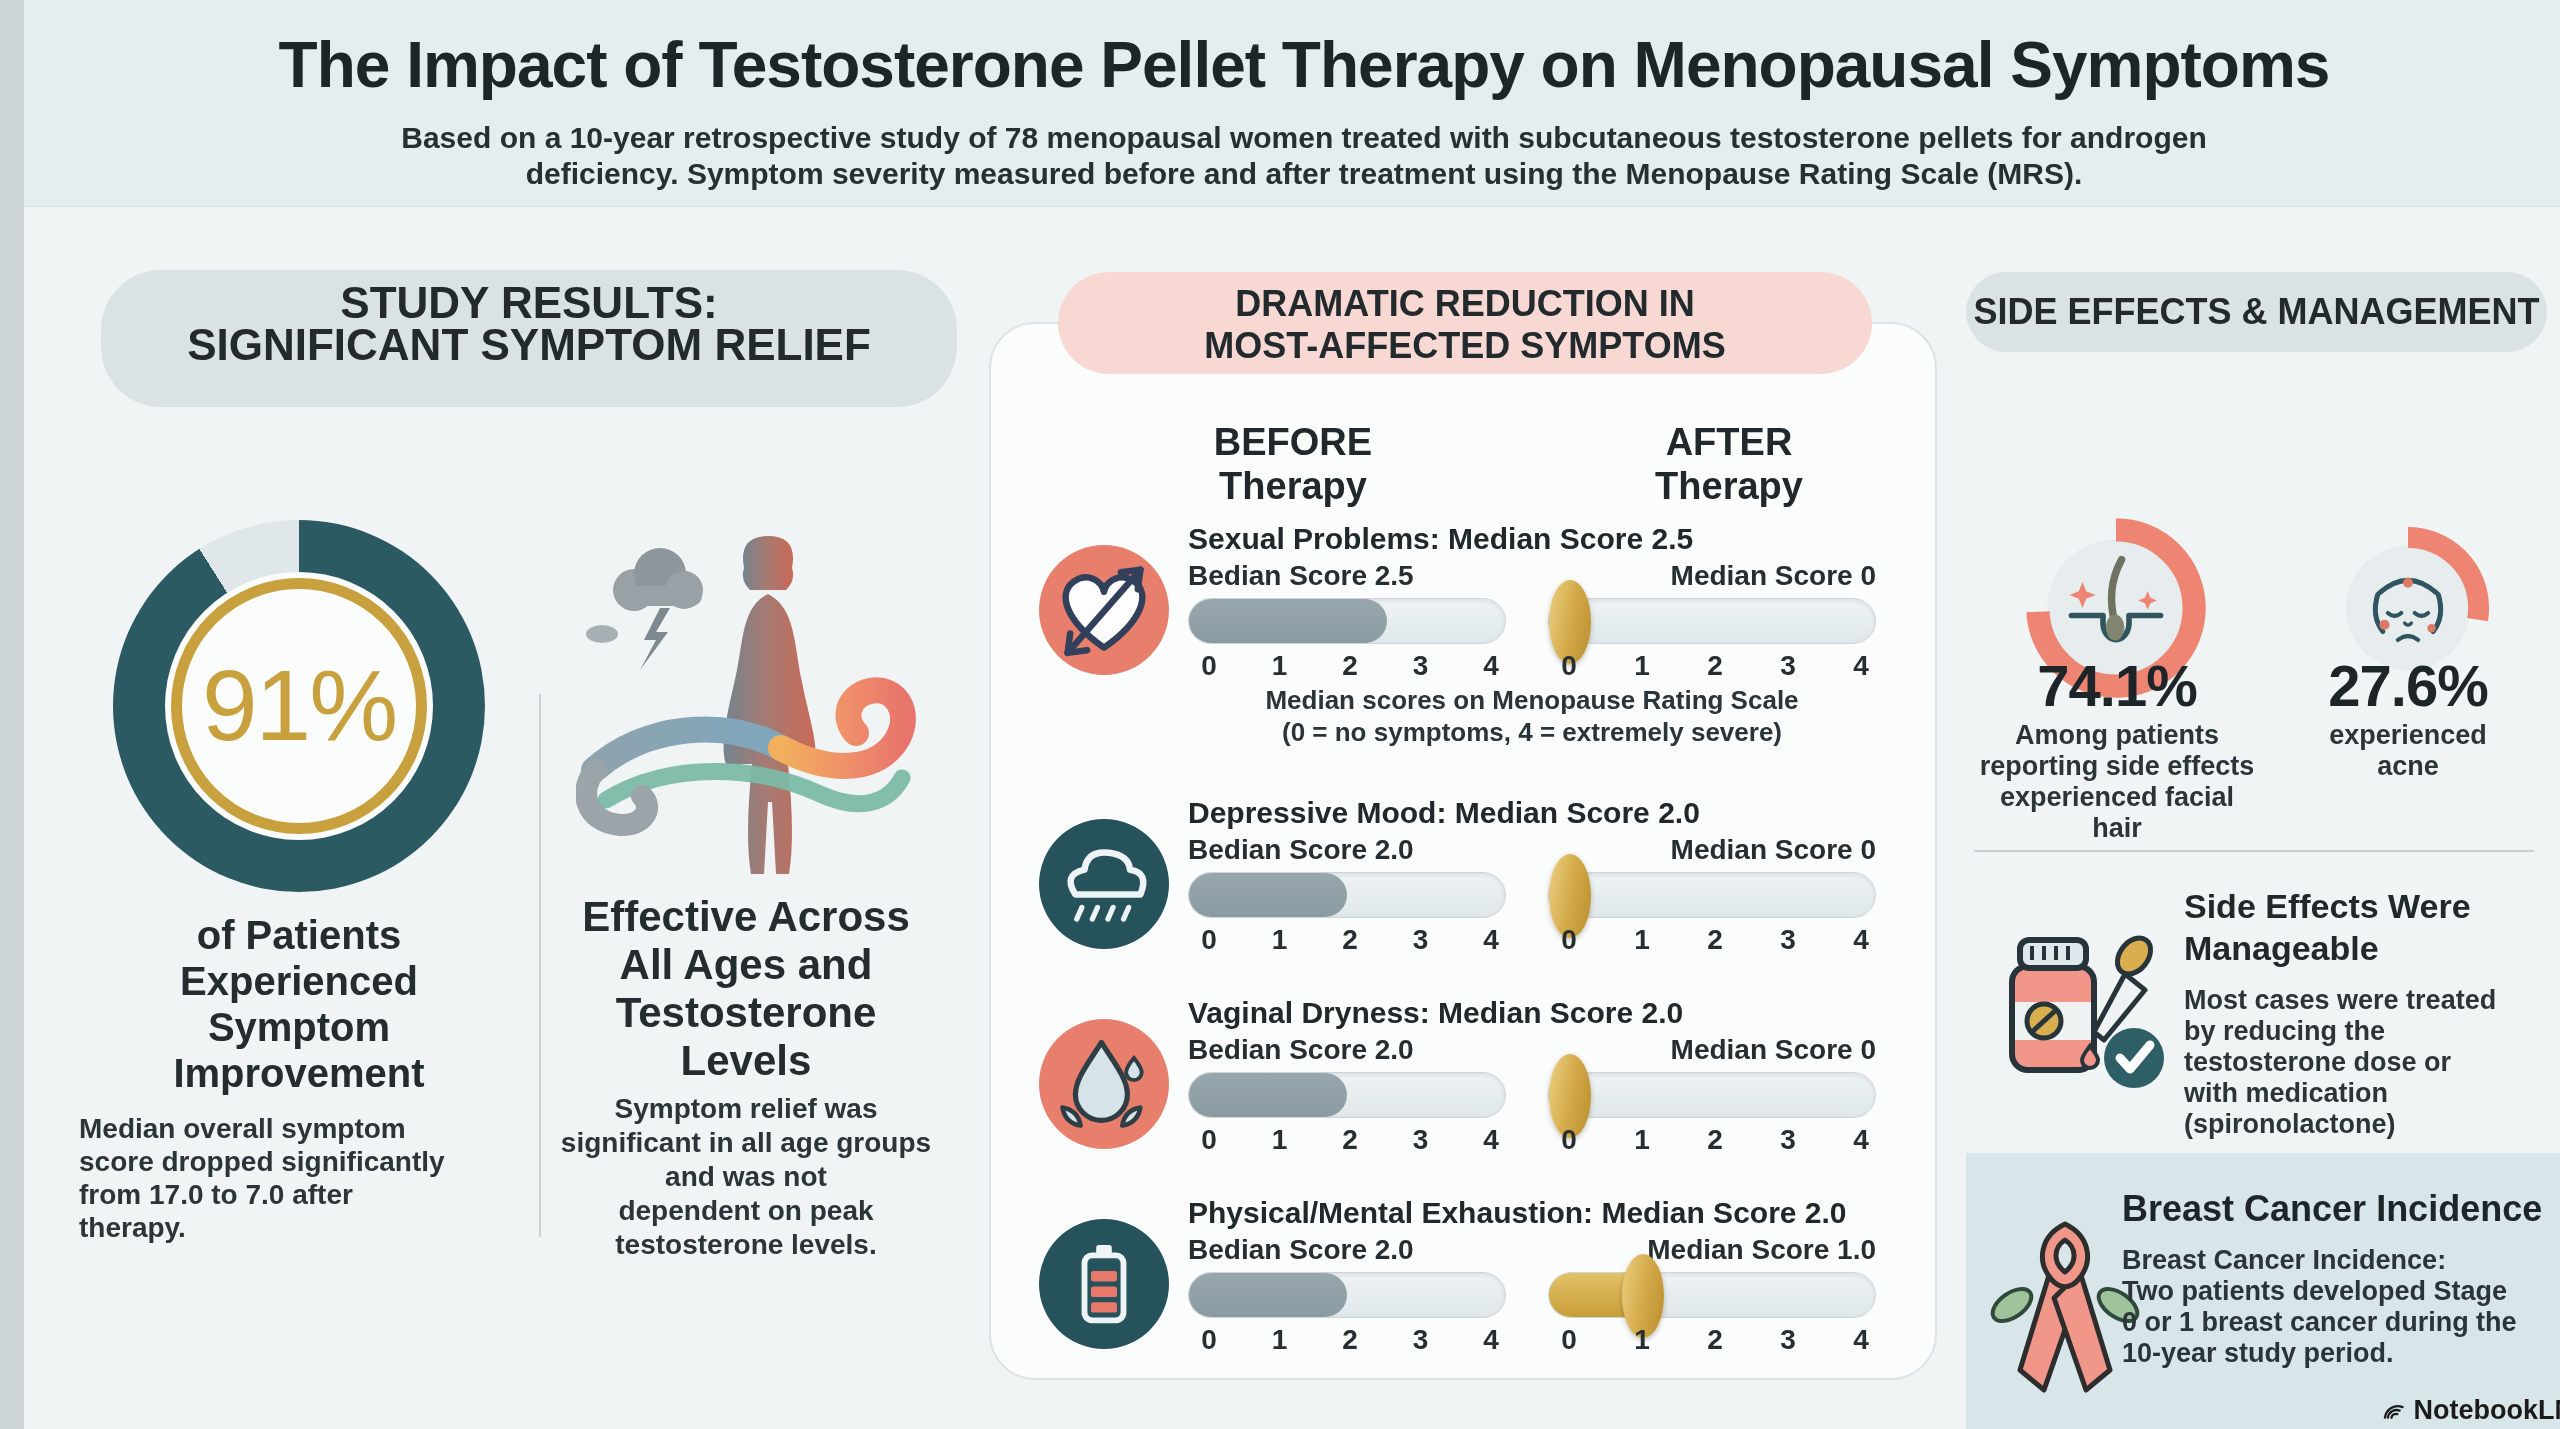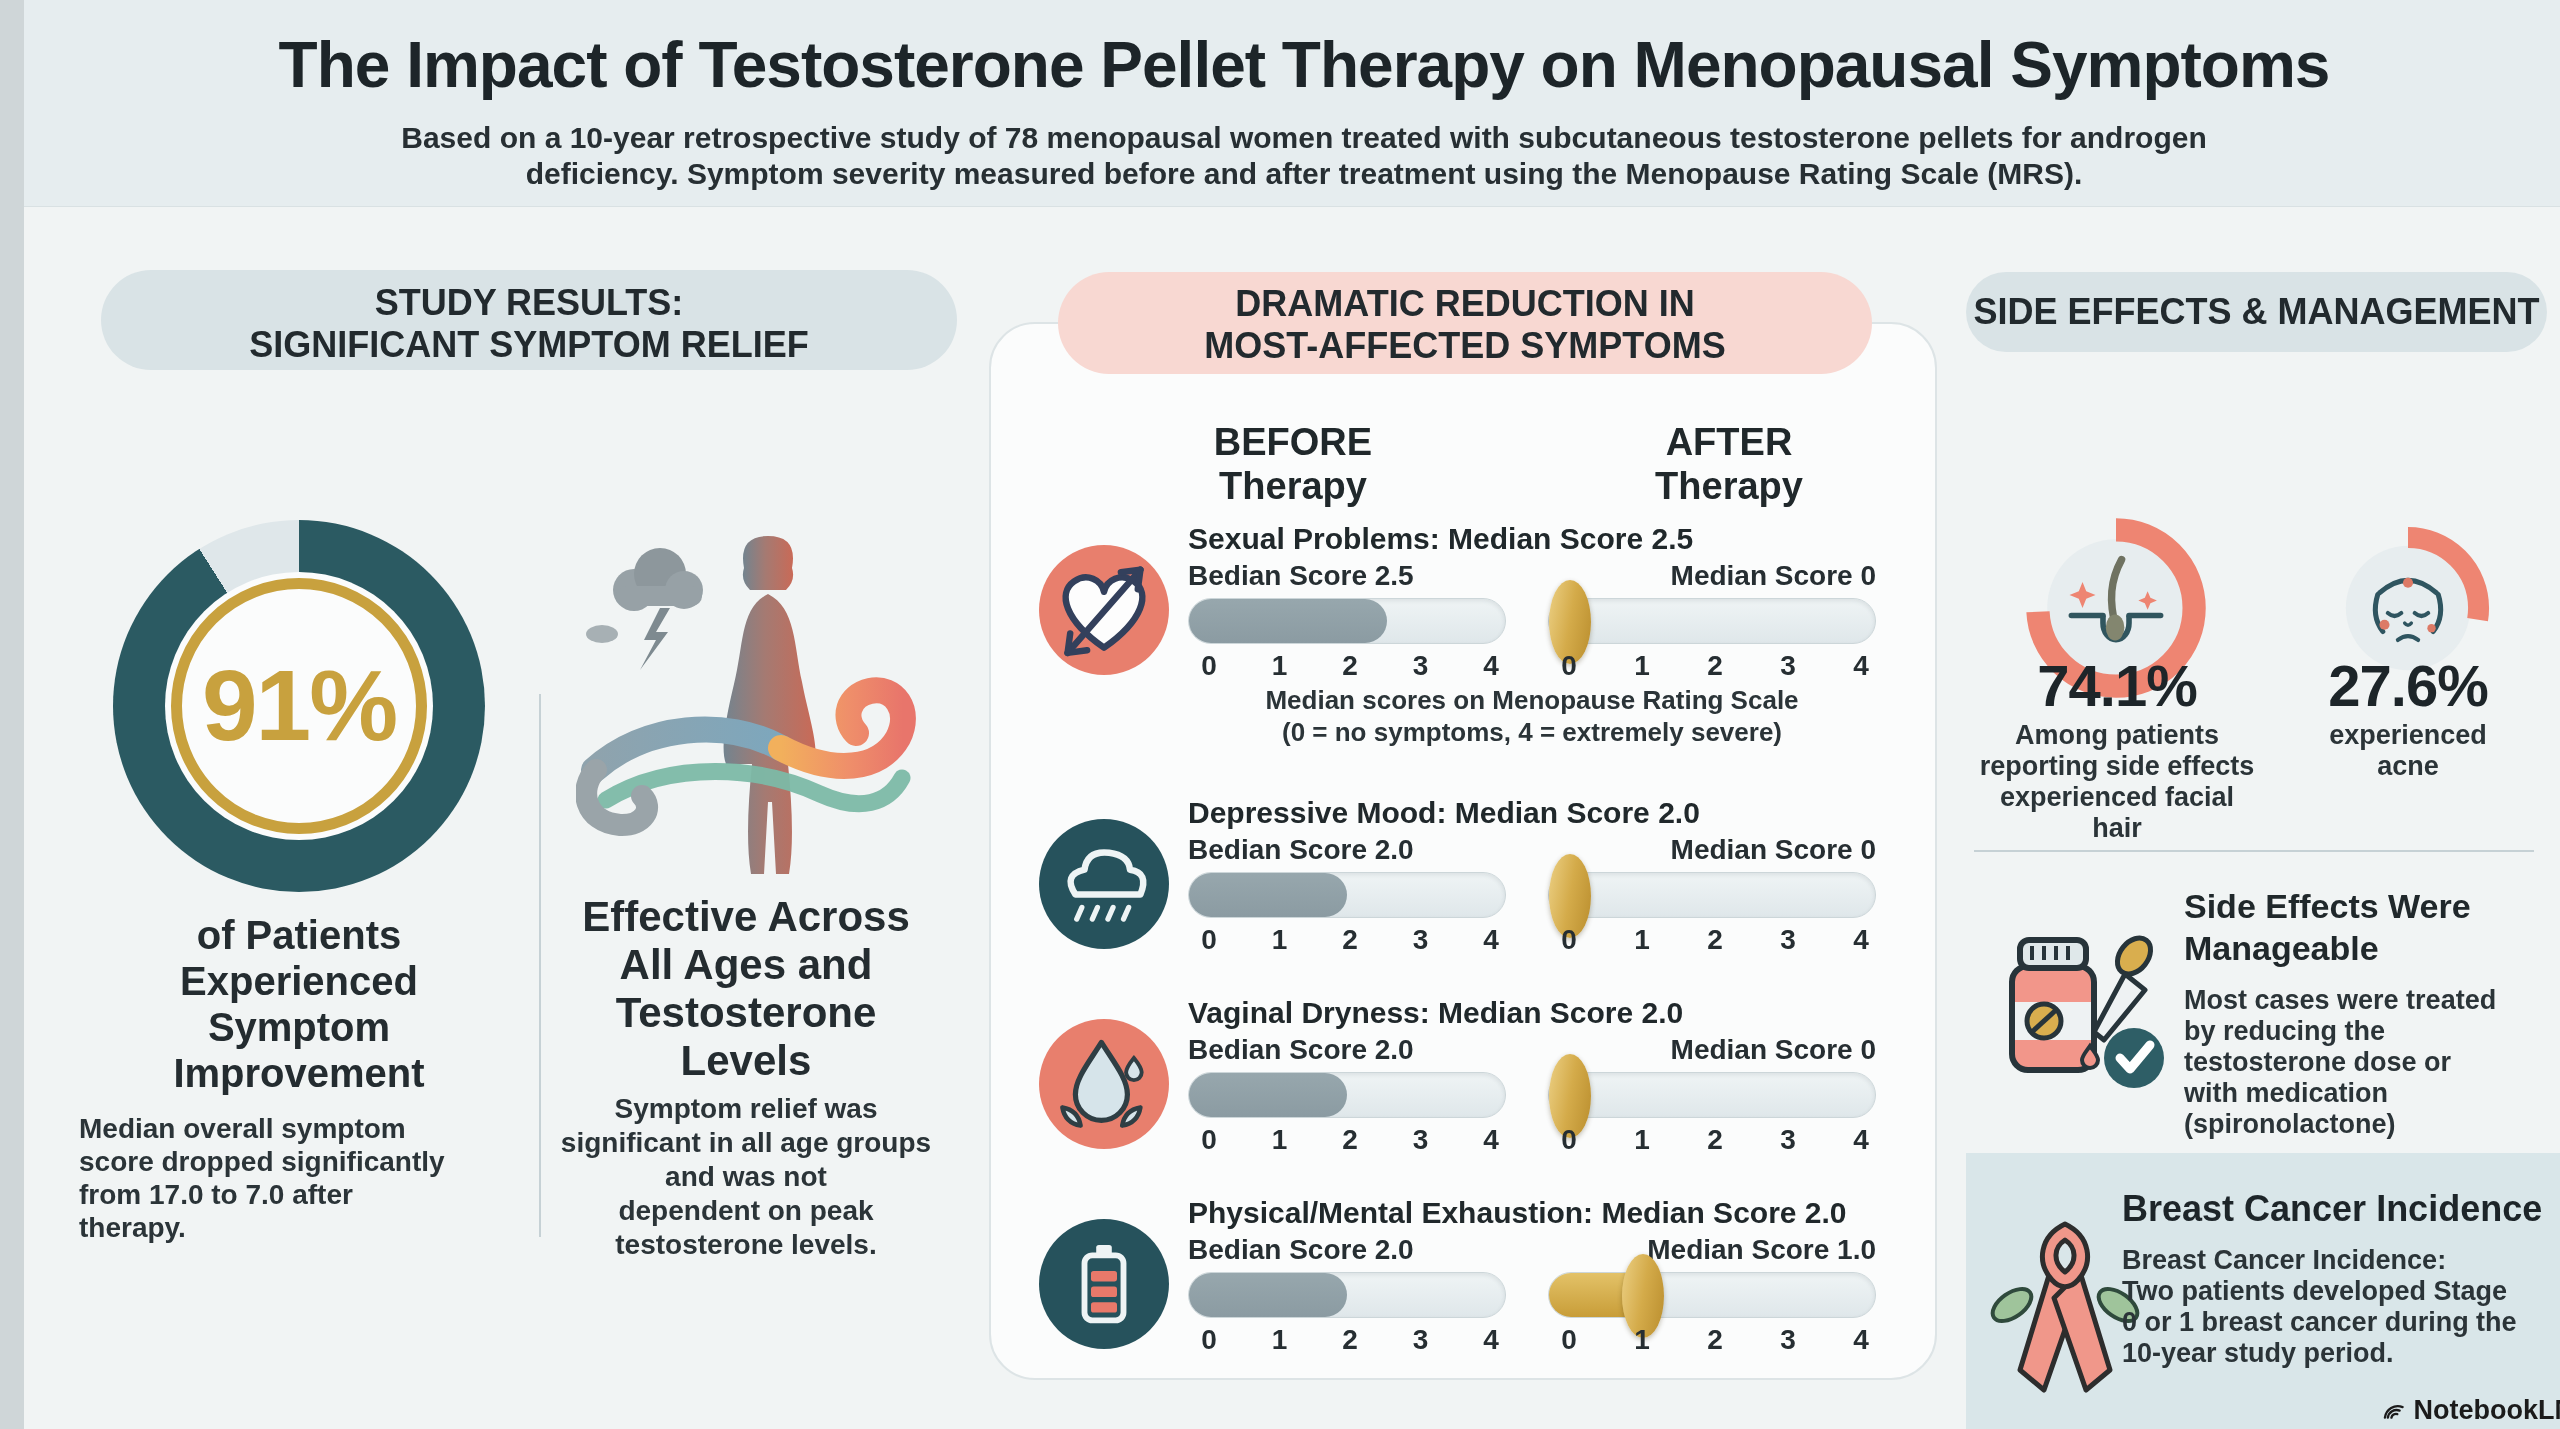--- a/index.html
+++ b/index.html
@@ -12,29 +12,29 @@
   .abs { position:absolute; }
   .pre { white-space:pre-line; }
 
   
   #top-band { left:0; top:0; width:2560px; height:207px; background:#e6edef; border-bottom:1px solid #d9e1e3; }
   #main-title { left:0; top:28px; width:2560px; text-align:center; font-size:64px; font-weight:bold; letter-spacing:-1px; color:#1d2529; }
   #subtitle { left:180px; top:120px; width:2200px; text-align:center; font-size:30px; font-weight:bold; color:#272f33; line-height:36px; }
 
   
   .pill { border-radius:60px; text-align:center; font-weight:bold; color:#222a2e; }
-  #left-pill { left:77px; top:270px; width:856px; height:100px; background:#d9e3e6; font-size:36px; line-height:42px; padding-top:12px; }
+  #left-pill { left:77px; top:270px; width:856px; height:137px; background:#d9e3e6; font-size:44px; line-height:42px; padding-top:12px; }
   #mid-pill  { left:1034px; top:272px; width:814px; height:102px; background:#f8d8d2; font-size:36px; line-height:42px; padding-top:11px; z-index:5; }
   #right-pill{ left:1942px; top:272px; width:581px; height:80px; background:#d9e3e6; font-size:36px; line-height:80px; }
 
   
   #donut { left:89px; top:520px; width:372px; height:372px; border-radius:50%; }
   #donut-hole { left:52px; top:52px; width:268px; height:268px; border-radius:50%; background:#fbfcfc; }
   #donut-goldring { left:58px; top:58px; width:256px; height:256px; border-radius:50%; border:11px solid #c8a13e; }
-  #donut-label { left:0; top:128px; width:372px; text-align:center; font-size:100px; font-weight:bold; color:#c8a13e; letter-spacing:-2px; }
+  #donut-label { left:0; top:128px; width:372px; text-align:center; font-size:100px; font-weight:normal; color:#c8a13e; letter-spacing:-2px; }
   #donut-caption { left:65px; top:912px; width:420px; text-align:center; font-size:40px; font-weight:bold; line-height:46px; color:#242c30; }
   #donut-note { left:55px; top:1112px; width:440px; font-size:28px; font-weight:bold; color:#2b3438; line-height:33px; }
   #left-divider { left:515px; top:694px; width:2px; height:543px; background:#c6d1d5; }
   #woman-art { left:552px; top:512px; width:345px; height:390px; }
   #effective-heading { left:512px; top:893px; width:420px; text-align:center; font-size:42px; font-weight:bold; line-height:48px; color:#242c30; }
   #effective-body { left:502px; top:1092px; width:440px; text-align:center; font-size:28px; font-weight:bold; color:#2b3438; line-height:34px; }
 
   
   #sym-panel { left:965px; top:322px; width:948px; height:1058px; background:#fbfcfc; border:2px solid #dde4e6; border-radius:46px; }
   .col-head { top:96px; width:300px; text-align:center; font-size:38px; font-weight:bold; line-height:44px; color:#20282b; }

